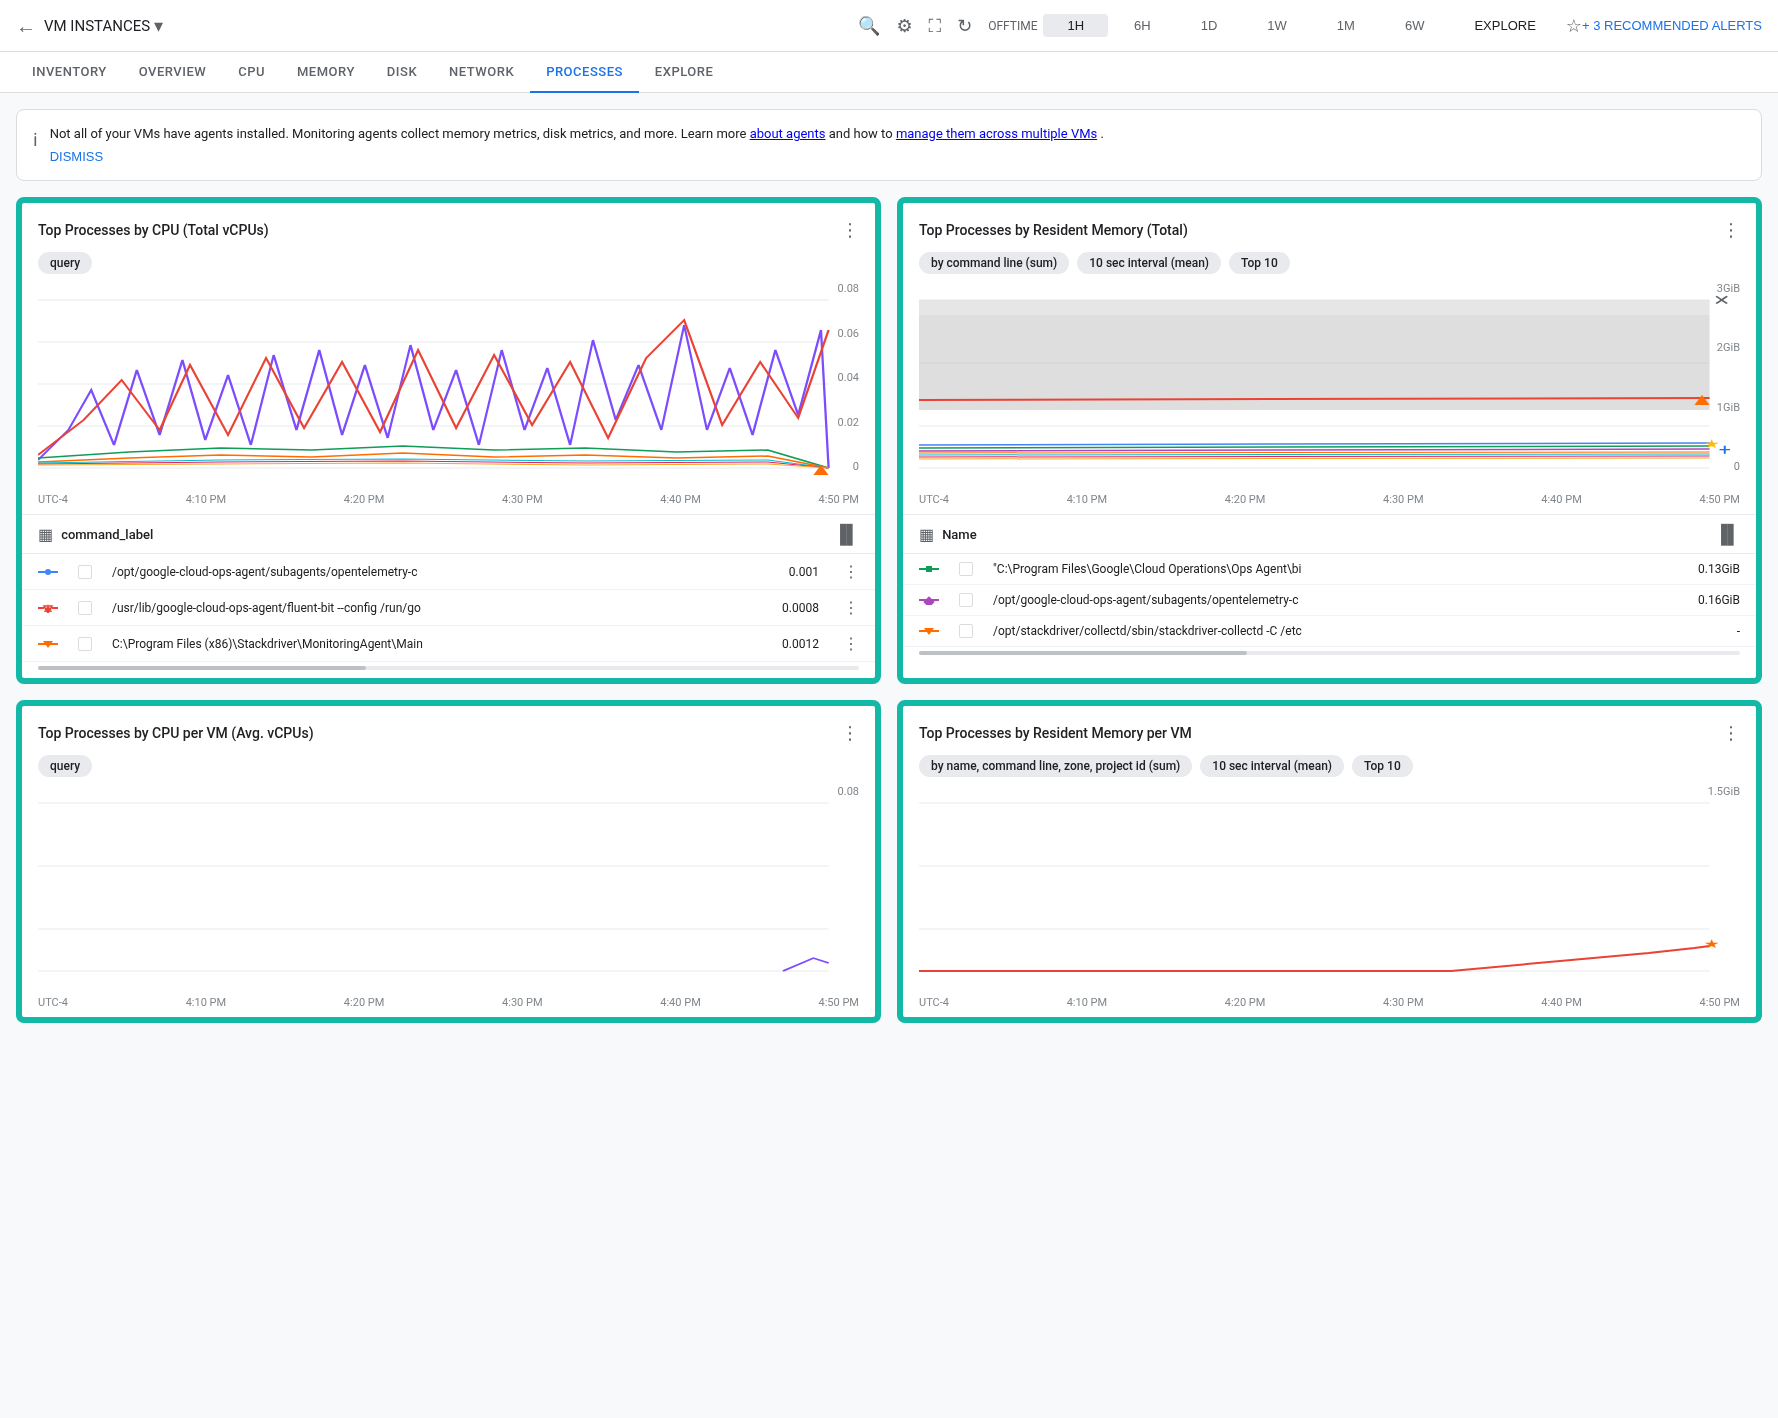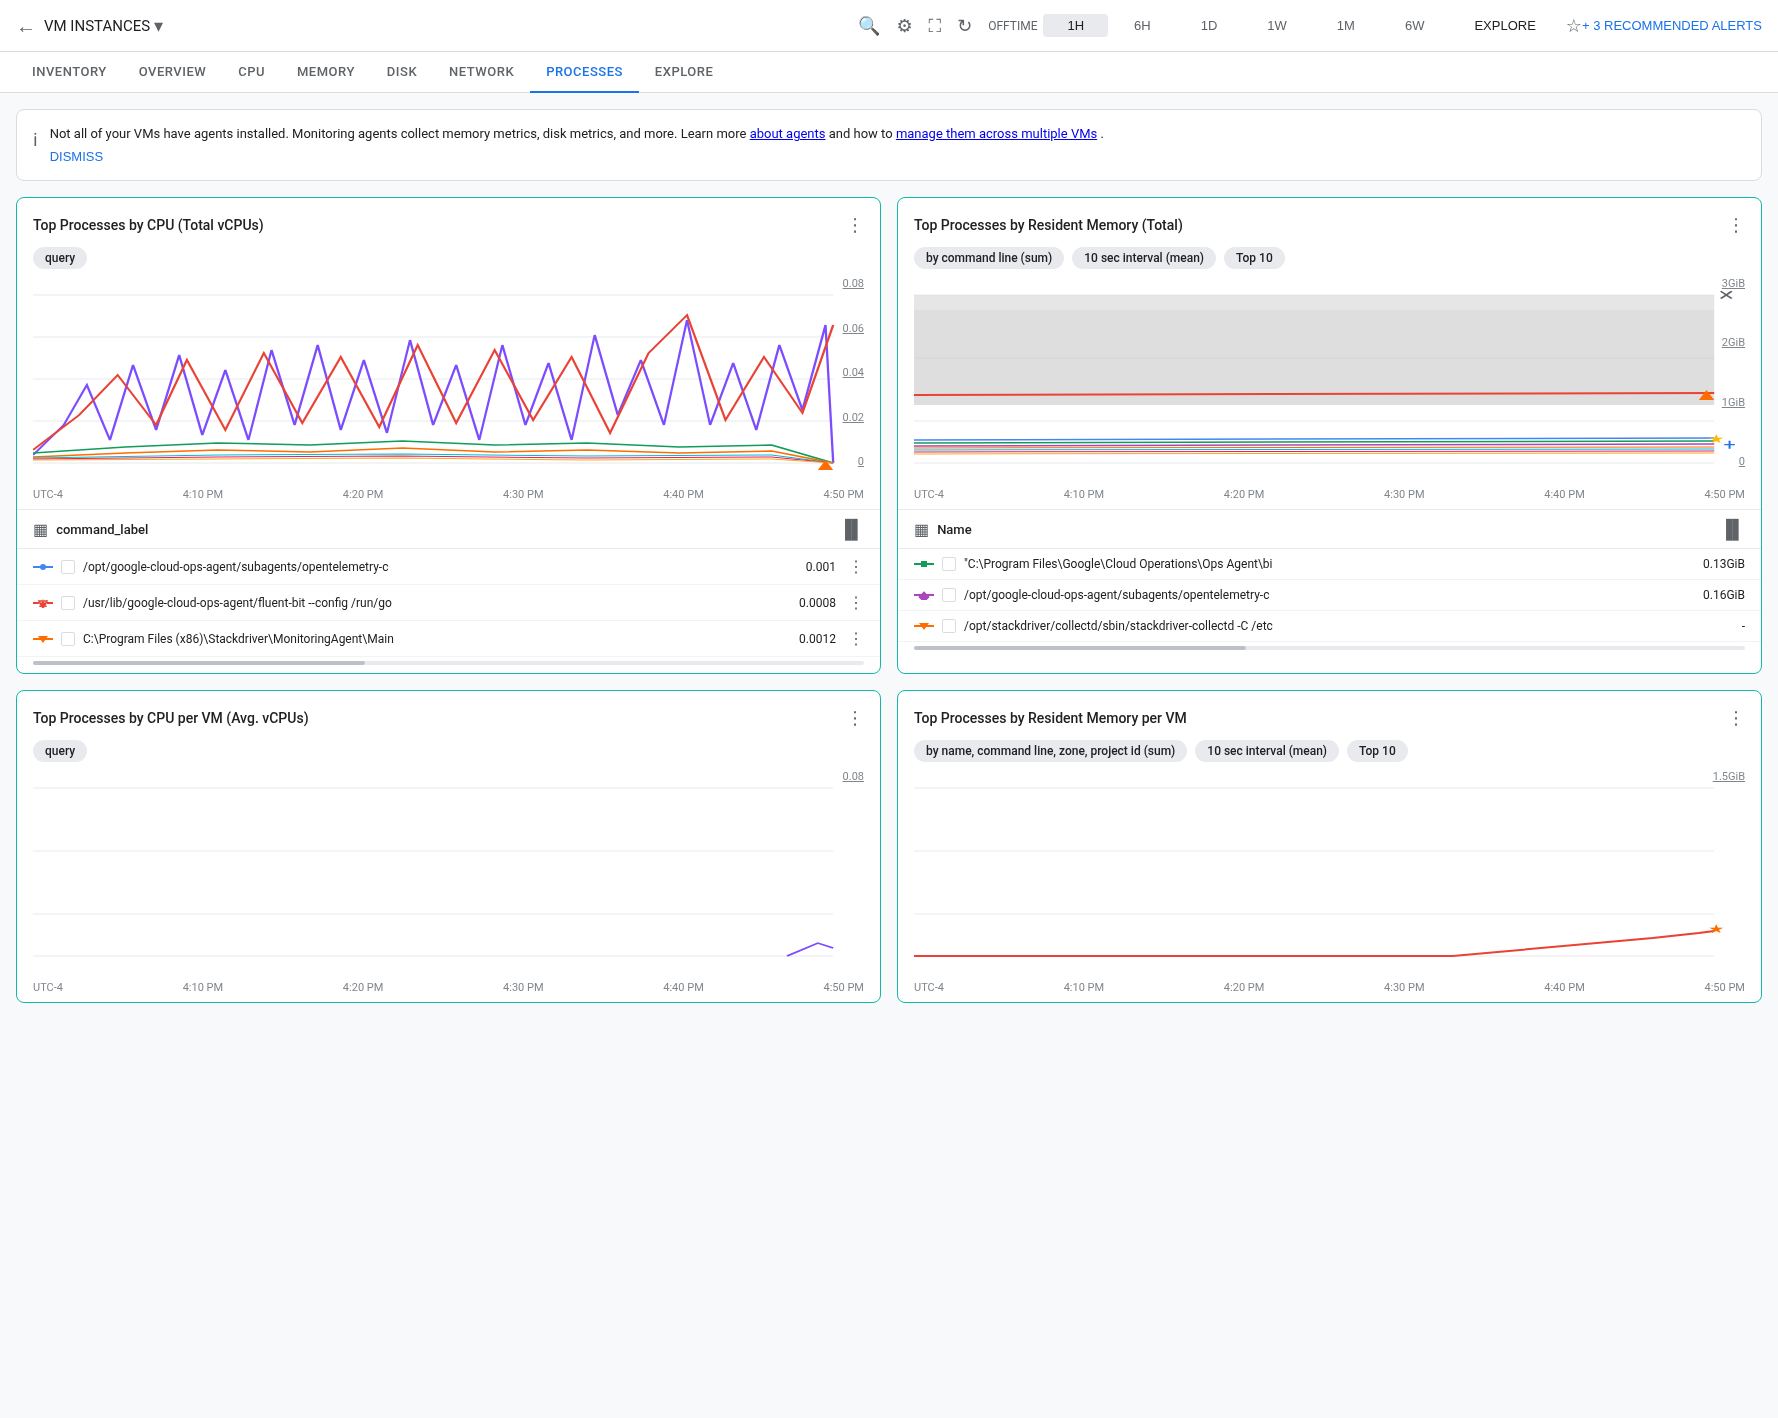--- a/index.html
+++ b/index.html
@@ -56,58 +56,58 @@
       font-size: 13px; font-weight: 500; cursor: pointer;
       border: none; background: transparent; padding: 0;
     }
 
     
     .charts-grid {
       display: grid; grid-template-columns: 1fr 1fr;
       gap: 16px; padding: 0 16px 16px;
     }
     .chart-card {
-      background: #fff; border: 1px solid #14b8a6; border-radius: 8px;
+      background: #fff; border: 6px solid #14b8a6; border-radius: 8px;
       overflow: hidden;
     }
     .chart-header {
       display: flex; justify-content: space-between; align-items: center;
       padding: 16px 16px 8px;
     }
     .chart-title { font-size: 14px; font-weight: 500; color: #202124; }
     .more-icon { color: #5f6368; cursor: pointer; font-size: 18px; }
     .chip-row { display: flex; gap: 8px; padding: 4px 16px 8px; flex-wrap: wrap; }
     .chip {
       padding: 4px 12px; border-radius: 16px; background: #e8eaed;
       font-size: 12px; color: #202124; cursor: pointer; font-weight: 500;
     }
 
     
     .chart-area { position: relative; padding: 8px 16px 0; }
     .y-axis {
       position: absolute; right: 16px; top: 0; bottom: 20px;
       display: flex; flex-direction: column; justify-content: space-between;
-      font-size: 11px; color: #80868b; text-align: right; text-decoration: underline;
+      font-size: 11px; color: #80868b; text-align: right;
     }
     .x-axis-labels {
       display: flex; justify-content: space-between;
       padding: 4px 0 8px; font-size: 11px; color: #80868b;
     }
     .chart-divider { border: none; border-top: 1px solid #e8eaed; margin: 0; }
     .legend-header {
       display: flex; align-items: center; justify-content: space-between;
       padding: 8px 16px; border-bottom: 1px solid #e8eaed;
     }
     .legend-header-left { display: flex; align-items: center; gap: 8px; }
     .legend-header-icon { font-size: 16px; color: #5f6368; }
     .legend-header-text { font-size: 13px; font-weight: 500; }
     .grid-icon { color: #5f6368; font-size: 18px; cursor: pointer; }
     .legend-row {
       display: flex; align-items: center;
-      padding: 8px 16px; border-bottom: 1px solid #f1f3f4; gap: 8px;
+      padding: 8px 16px; border-bottom: 1px solid #f1f3f4; gap: 20px;
     }
     .legend-checkbox {
       width: 14px; height: 14px; border: 1px solid #dadce0;
       border-radius: 2px; flex-shrink: 0; cursor: pointer;
     }
     .legend-label { flex: 1; color: #202124; font-size: 12px; white-space: nowrap; overflow: hidden; text-overflow: ellipsis; }
     .legend-value { font-size: 12px; color: #202124; margin-left: auto; flex-shrink: 0; }
     .legend-scrollbar { height: 4px; background: #e8eaed; margin: 4px 16px 8px; border-radius: 2px; }
     .legend-scrollbar-inner { width: 40%; height: 100%; background: #bdc1c6; border-radius: 2px; }
 

